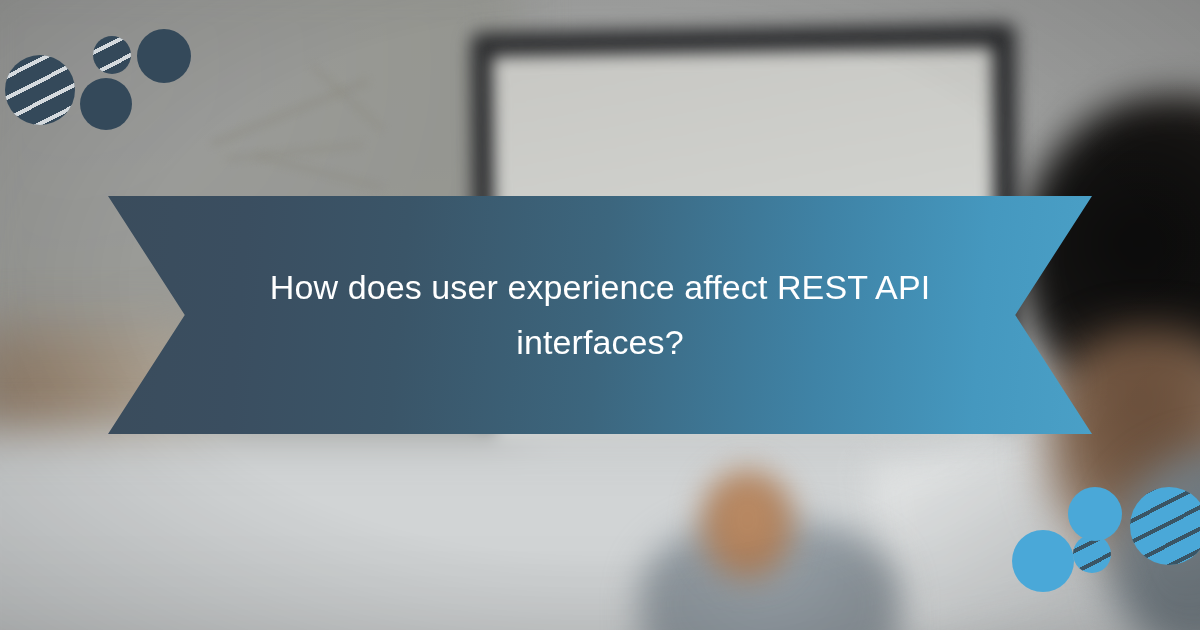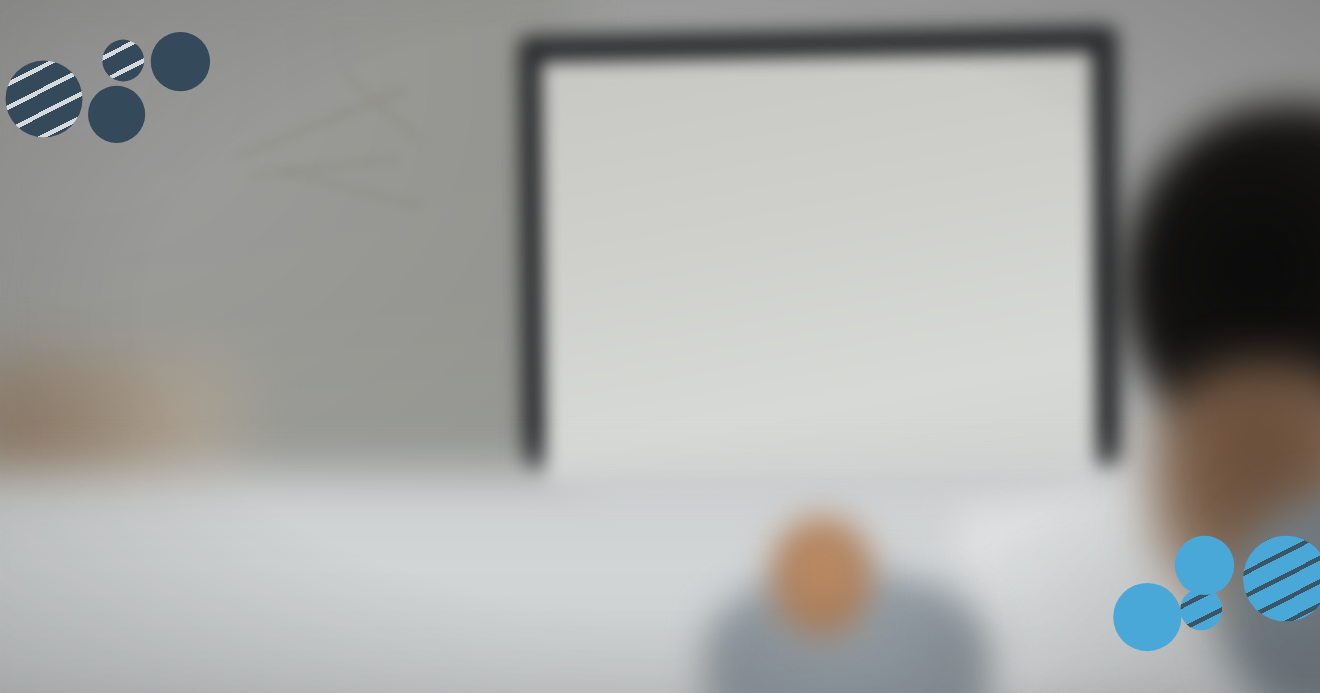--- a/index.html
+++ b/index.html
@@ -266,14 +266,17 @@
   <div id="deco-tl-large" class="deco deco-dark striped-dark"></div>
   <div id="deco-tl-small" class="deco deco-dark striped-dark"></div>
   <div id="deco-tl-mid" class="deco deco-dark"></div>
   <div id="deco-tl-solid" class="deco deco-dark"></div>
 
   <div id="deco-br-large" class="deco deco-light striped-light"></div>
   <div id="deco-br-small" class="deco deco-light striped-light"></div>
   <div id="deco-br-mid" class="deco deco-light"></div>
   <div id="deco-br-solid" class="deco deco-light"></div>
 
+  <div id="banner">
+    <div id="banner-title">How does user experience affect REST API interfaces?</div>
+  </div>
 
 </div>
 
 </body></html>

